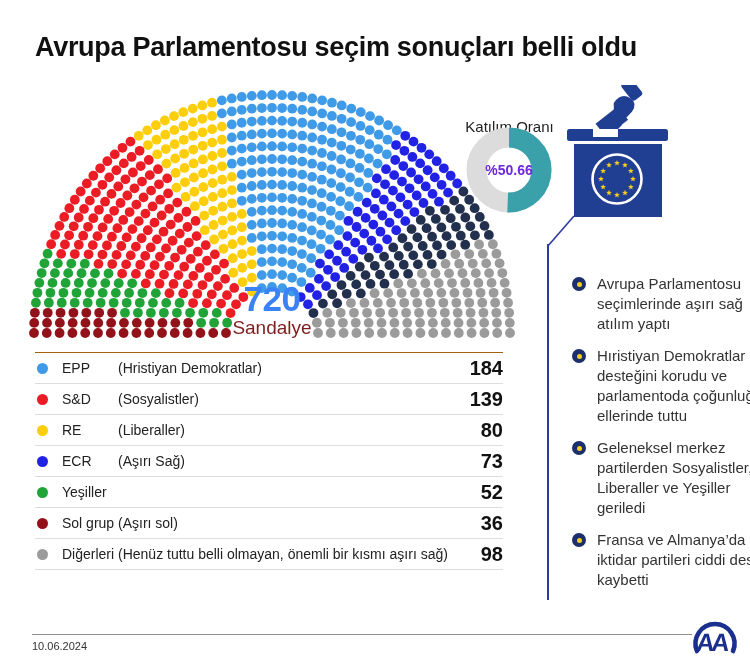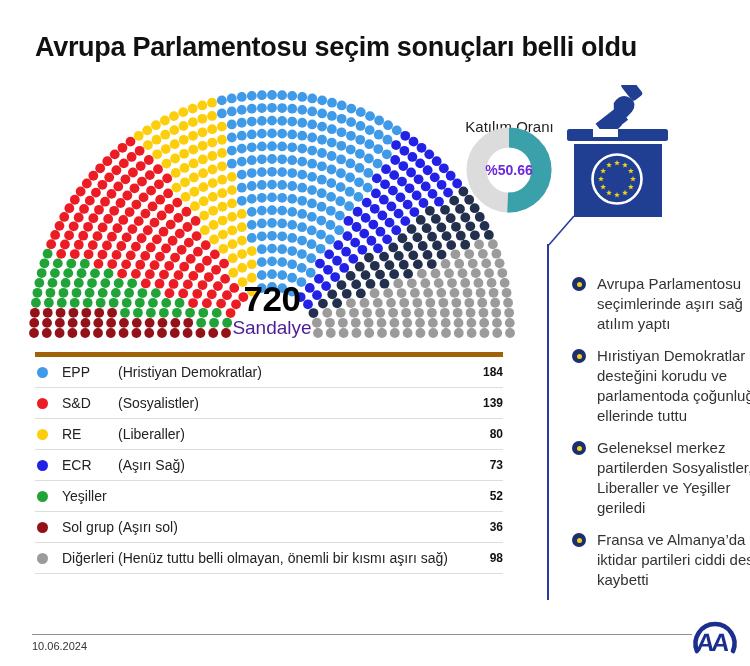--- a/index.html
+++ b/index.html
@@ -6,47 +6,47 @@
   html,body { background:#fff; }
   body { font-family:"Liberation Sans", sans-serif; color:#222; }
   #stage { position:relative; width:750px; height:666px; background:#ffffff; overflow:hidden; }
 
   .title { position:absolute; left:35px; top:32px; width:690px;
            font-size:27px; font-weight:bold; letter-spacing:-0.3px; color:#111; }
 
   #hemicycle { position:absolute; left:22px; top:90px; }
 
   .center-label { position:absolute; left:172px; top:281px; width:200px; text-align:center; }
-  .center-label .big { font-size:35px; font-weight:800; color:#000000; line-height:36px; letter-spacing:-0.5px;}
-  .center-label .small { font-size:19px; color:#4c1d95; line-height:22px; }
+  .center-label .big { font-size:35px; font-weight:800; color:#3b82f6; line-height:36px; letter-spacing:-0.5px;}
+  .center-label .small { font-size:19px; color:#7f1d1d; line-height:22px; }
 
   .donut-label { position:absolute; left:452px; top:118px; width:115px; text-align:center;
                  font-size:15px; font-weight:500; color:#222; }
   #donut { position:absolute; left:459px; top:120px; }
   .donut-value { position:absolute; left:459px; top:162px; width:100px; text-align:center;
                  font-size:14px; font-weight:bold; color:#6d28d9; }
 
   #ballot { position:absolute; left:548px; top:85px; }
   .vline { position:absolute; left:547px; top:244px; width:2px; height:356px; background:#2b3a9d; }
 
   .bullets { position:absolute; left:572px; top:252px; width:202px;margin-top:22px; }
   .bullet-item { position:relative; padding-left:25px; margin-bottom:12px;
                  font-size:15px; line-height:20px; color:#333; }
   .bullet-marker { position:absolute; left:0; top:3px; width:14px; height:14px; border-radius:50%;
                    background:#1b2f6e; }
   .bullet-marker::after { content:""; position:absolute; left:4.5px; top:4.5px; width:5px; height:5px;
                    border-radius:50%; background:#f4d019; }
 
-  .legend { position:absolute; left:35px; top:352px; width:468px; border-top:5px solid #a16207; }
+  .legend { position:absolute; left:35px; top:352px; width:468px; border-top:1px solid #a16207; }
   .legend-row { display:flex; align-items:center; height:31px; border-bottom:1px solid #ddd;
                 padding-left:2px; font-size:14px; }
   .legend-dot { width:11px; height:11px; border-radius:50%; margin-right:14px; flex:0 0 auto; }
   .legend-code { width:56px; color:#222; flex:0 0 auto; }
   .legend-desc { flex:1 1 auto; color:#222; }
-  .legend-value { font-size:12px; font-weight:bold; color:#111; text-align:right; }
+  .legend-value { font-size:20px; font-weight:bold; color:#111; text-align:right; }
 
   .footer-line { position:absolute; left:32px; top:634px; width:660px; height:1px; background:#8f8f8f; }
   .footer-date { position:absolute; left:32px; top:640px; font-size:11px; color:#333; }
   #aa-logo { position:absolute; left:690px; top:610px; }
 </style>
 </head>
 <body>
 
 <div id="stage">
 

